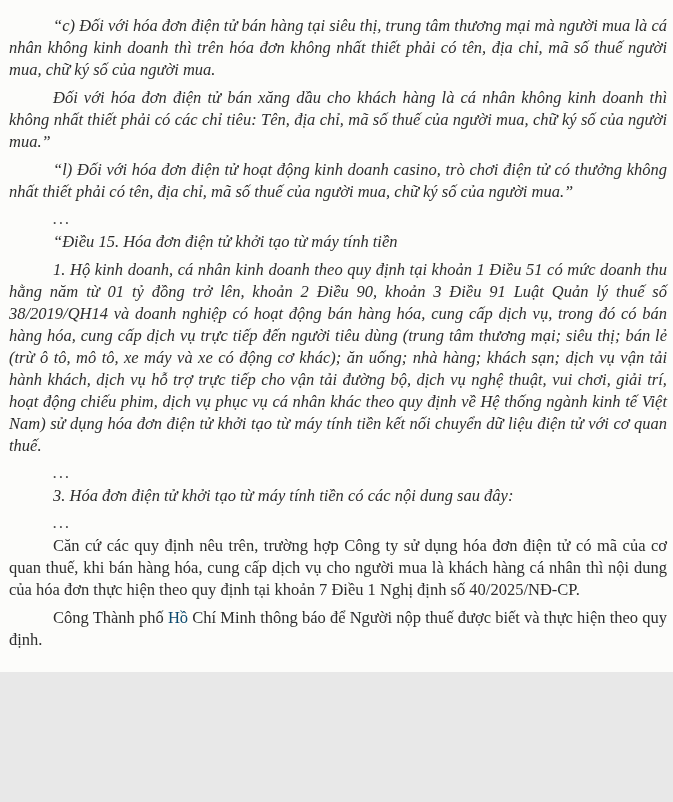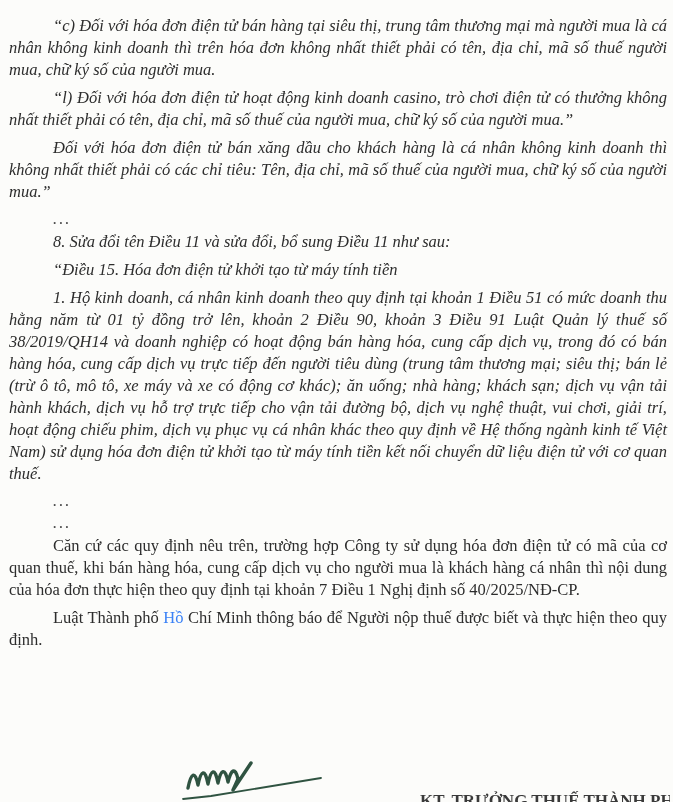--- a/index.html
+++ b/index.html
@@ -4,21 +4,21 @@
 <title>Scanned tax notice page</title>
 <style>
   html, body {
     margin: 0;
     padding: 0;
     background: #e8e8e8;
   }
   .page {
     position: relative;
     width: 673px;
-    height: 802px;
+    height: 672px;
     margin: 0 auto;
     background: #fcfcfa;
     color: #2d2d2d;
     font-family: "Liberation Serif", "DejaVu Serif", serif;
     overflow: hidden;
   }
   .doc {
     padding: 9px 6px 0 9px;
   }
   .doc p {
@@ -33,21 +33,21 @@
     font-style: italic;
   }
   .doc p.ellipsis {
     line-height: 13px;
     padding-top: 9px;
     text-align: left;
     letter-spacing: 2px;
     color: #4a4a4a;
   }
   .stamp-word {
-    color: #3b82f6;
+    color: #0c4a6e;
   }
   .signature-wrap {
     position: absolute;
     left: 181px;
     top: 757px;
     width: 150px;
     height: 44px;
     pointer-events: none;
   }
   .footer-cut {
@@ -68,42 +68,42 @@
   }
 </style>
 </head>
 <body>
 
 <div class="page">
   <div class="doc">
 
     <p class="italic">“c) Đối với hóa đơn điện tử bán hàng tại siêu thị, trung tâm thương mại mà người mua là cá nhân không kinh doanh thì trên hóa đơn không nhất thiết phải có tên, địa chỉ, mã số thuế người mua, chữ ký số của người mua.</p>
 
+    <p class="italic">Đối với hóa đơn điện tử bán xăng dầu cho khách hàng là cá nhân không kinh doanh thì không nhất thiết phải có các chỉ tiêu: Tên, địa chỉ, mã số thuế của người mua, chữ ký số của người mua.”</p>
+
     <p class="italic">“l) Đối với hóa đơn điện tử hoạt động kinh doanh casino, trò chơi điện tử có thưởng không nhất thiết phải có tên, địa chỉ, mã số thuế của người mua, chữ ký số của người mua.”</p>
-
-    <p class="italic">Đối với hóa đơn điện tử bán xăng dầu cho khách hàng là cá nhân không kinh doanh thì không nhất thiết phải có các chỉ tiêu: Tên, địa chỉ, mã số thuế của người mua, chữ ký số của người mua.”</p>
 
     <p class="italic ellipsis">...</p>
 
-    <p class="italic">8. Sửa đổi tên Điều 11 và sửa đổi, bổ sung Điều 11 như sau:</p>
 
     <p class="italic">“Điều 15. Hóa đơn điện tử khởi tạo từ máy tính tiền</p>
 
     <p class="italic">1. Hộ kinh doanh, cá nhân kinh doanh theo quy định tại khoản 1 Điều 51 có mức doanh thu hằng năm từ 01 tỷ đồng trở lên, khoản 2 Điều 90, khoản 3 Điều 91 Luật Quản lý thuế số 38/2019/QH14 và doanh nghiệp có hoạt động bán hàng hóa, cung cấp dịch vụ, trong đó có bán hàng hóa, cung cấp dịch vụ trực tiếp đến người tiêu dùng (trung tâm thương mại; siêu thị; bán lẻ (trừ ô tô, mô tô, xe máy và xe có động cơ khác); ăn uống; nhà hàng; khách sạn; dịch vụ vận tải hành khách, dịch vụ hỗ trợ trực tiếp cho vận tải đường bộ, dịch vụ nghệ thuật, vui chơi, giải trí, hoạt động chiếu phim, dịch vụ phục vụ cá nhân khác theo quy định về Hệ thống ngành kinh tế Việt Nam) sử dụng hóa đơn điện tử khởi tạo từ máy tính tiền kết nối chuyển dữ liệu điện tử với cơ quan thuế.</p>
 
     <p class="italic ellipsis">...</p>
 
+    <p class="italic">3. Hóa đơn điện tử khởi tạo từ máy tính tiền có các nội dung sau đây:</p>
 
     <p class="italic ellipsis">...</p>
 
 
     <p>Căn cứ các quy định nêu trên, trường hợp Công ty sử dụng hóa đơn điện tử có mã của cơ quan thuế, khi bán hàng hóa, cung cấp dịch vụ cho người mua là khách hàng cá nhân thì nội dung của hóa đơn thực hiện theo quy định tại khoản 7 Điều 1 Nghị định số 40/2025/NĐ-CP.</p>
 
     <p>
-      <span>Luật Thành phố</span>
+      <span>Công Thành phố</span>
       <span class="stamp-word">Hồ</span>
       <span>Chí Minh thông báo để Người nộp thuế được biết và thực hiện theo quy định.</span>
     </p>
 
   </div>
 
   <div class="signature-wrap">
     <svg width="150" height="44" viewBox="0 0 150 44" xmlns="http://www.w3.org/2000/svg">
       <path d="M7,31 C10,16 14,13 17,28 C20,13 24,11 27,27 C30,12 34,10 37,26 C40,12 44,10 47,25 C50,13 54,9 57,22 L52,33 L70,6" fill="none" stroke="#2f5341" stroke-width="3.4" stroke-linecap="round" stroke-linejoin="round"></path>
       <path d="M2,42 L30,39 L140,21" fill="none" stroke="#2f5341" stroke-width="1.8" stroke-linecap="round"></path>

